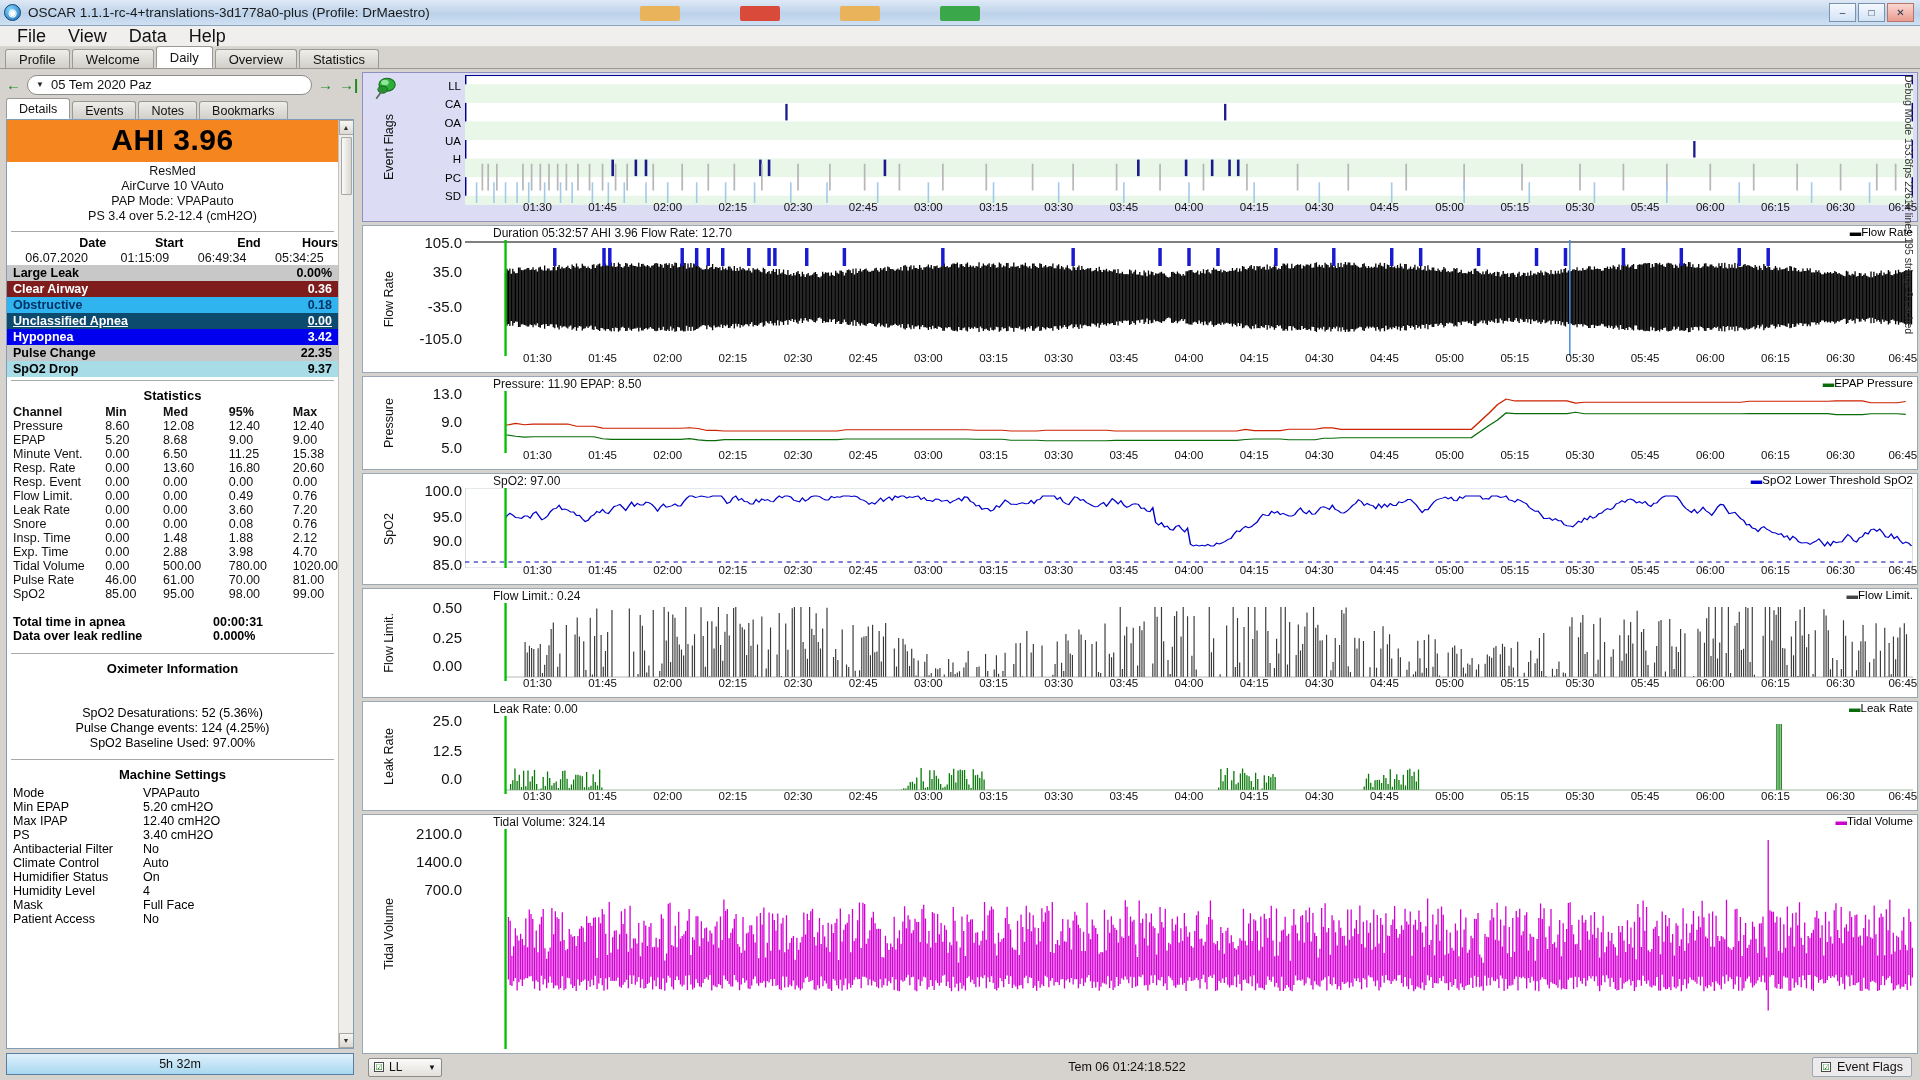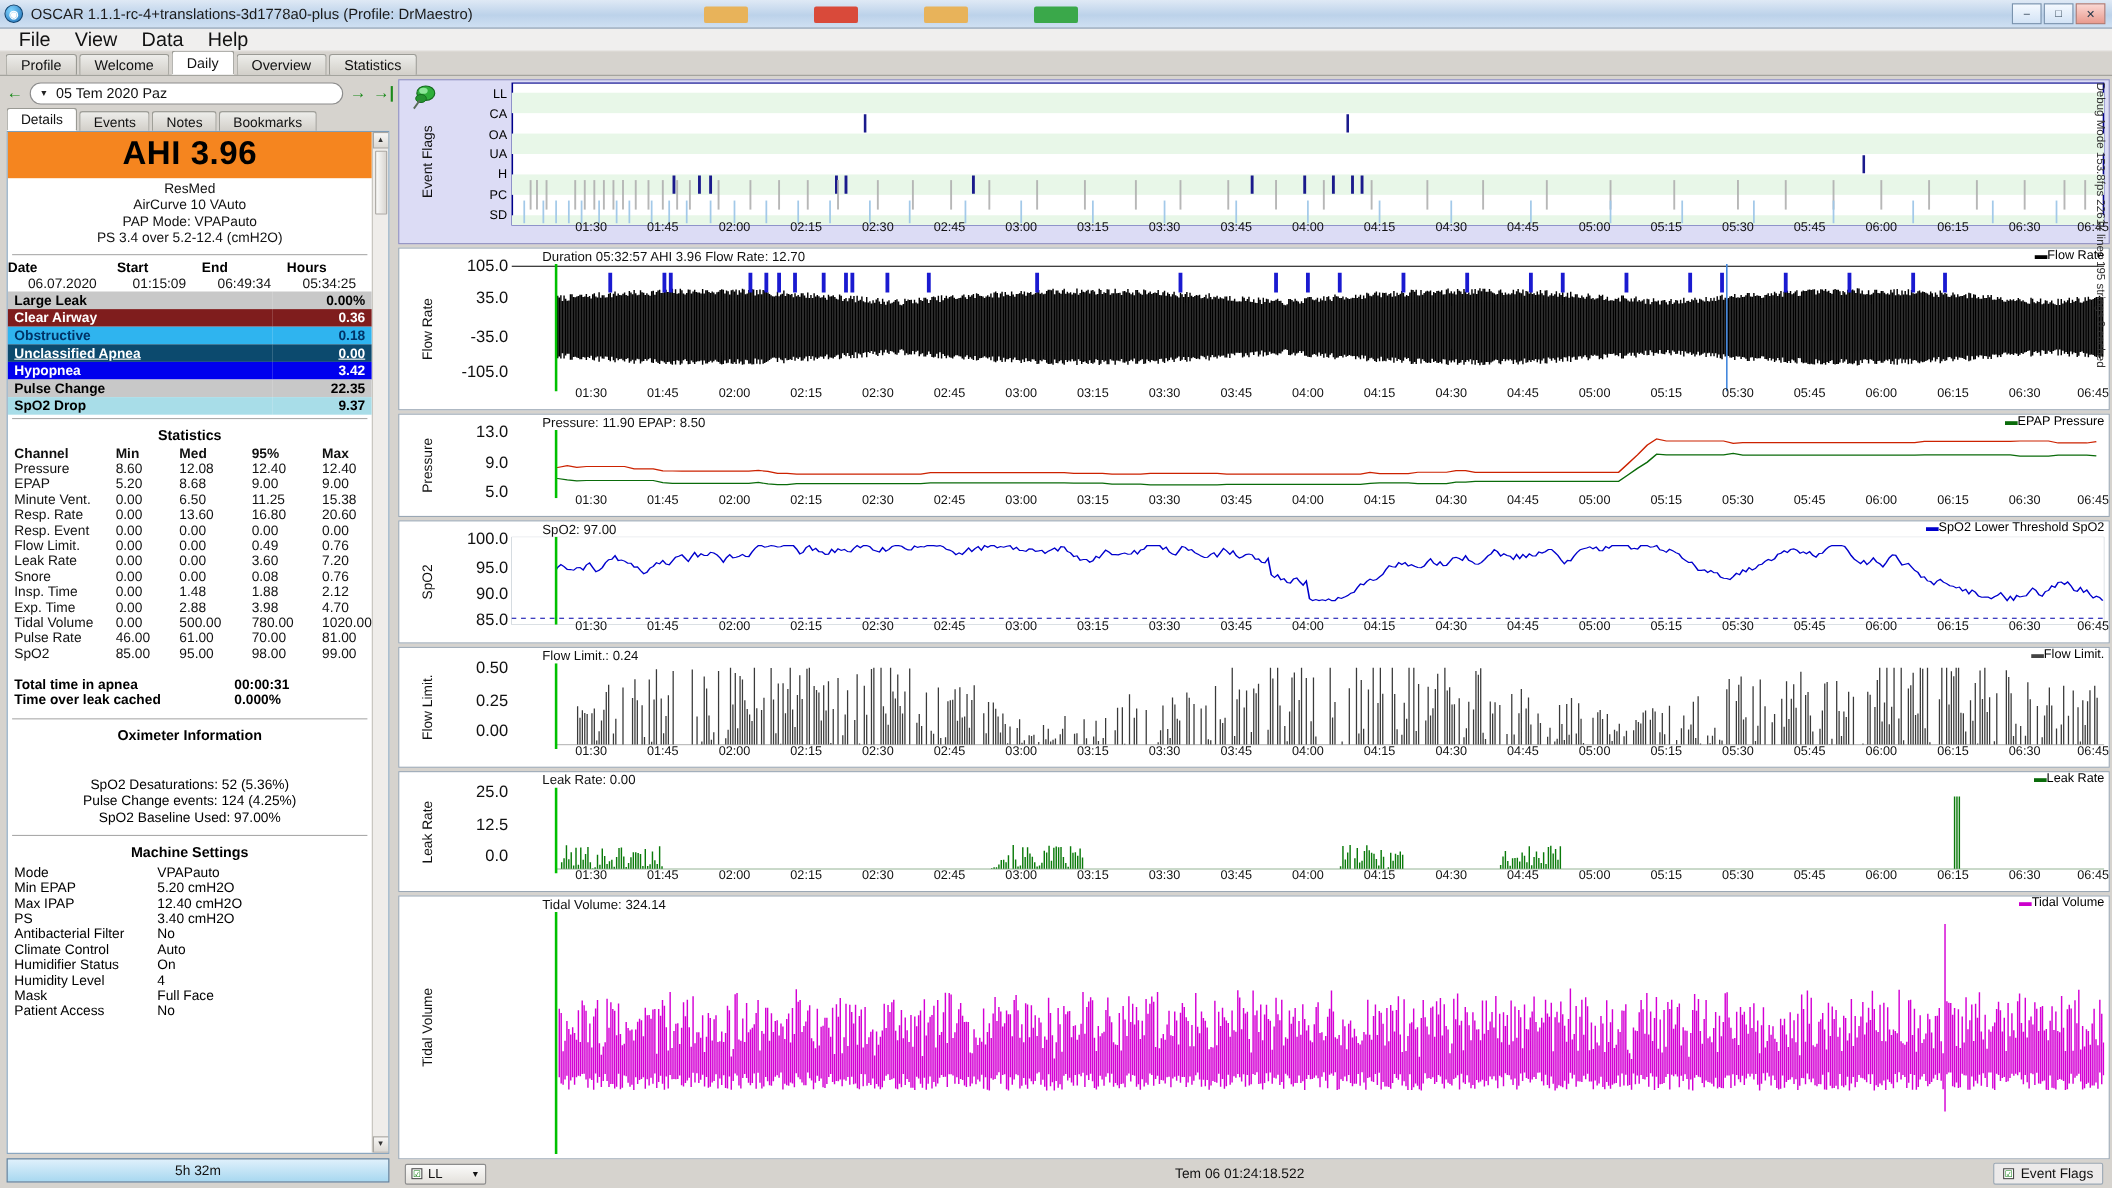--- a/index.html
+++ b/index.html
@@ -117,21 +117,21 @@
   .sb-thumb { width:11px;height:58px;background:linear-gradient(to right,#fbfbfa,#d9d6d1);
     border:1px solid #a9a6a1;margin-top:2px;border-radius:1px;}
   .ahi-banner {
     background:#f5851f; color:#000;
     font-size:30px; font-weight:bold; text-align:center;
     padding:3px 0 5px 0; letter-spacing:0.5px;
   }
   .mach-lines { text-align:center; font-size:12.5px; color:#111; line-height:15px; padding:2px 0 4px 0;}
   .rule { border-top:1px solid #aaa; margin:3px 4px; }
   table.sess { width:100%; border-collapse:collapse; font-size:12.5px; }
-  table.sess th { font-weight:bold; text-align:left; padding:1px 0; color:#000;}
+  table.sess th { font-weight:bold; text-align:right; padding:1px 0; color:#000;}
   table.sess td { text-align:center; padding:0; color:#111;}
   table.evt { width:100%; border-collapse:collapse; font-size:12.5px; }
   table.evt td { padding:1px 6px; }
   table.evt td.lbl { font-weight:bold; text-align:left; }
   table.evt td.val { font-weight:bold; text-align:right; }
   table.stats { width:100%; border-collapse:collapse; font-size:12.5px; color:#111;}
   table.stats th { font-weight:bold; text-align:left; padding:0 0 0 6px; }
   table.stats td { padding:0 0 0 6px; white-space:nowrap;}
   .stitle { text-align:center; font-weight:bold; font-size:13px; padding:4px 0 2px 0;}
   .kv { display:flex; font-size:12.5px; padding:0 6px; }
@@ -434,21 +434,21 @@
               </tr>
         </tbody>
           </table>
 
         <div style="height:14px"></div>
         <div class="kv" style="font-weight:bold;">
           <div class="k" style="flex:0 0 200px;">Total time in apnea</div>
           <div class="v">00:00:31</div>
         </div>
         <div class="kv" style="font-weight:bold;">
-          <div class="k" style="flex:0 0 200px;">Time over leak cached</div>
+          <div class="k" style="flex:0 0 200px;">Data over leak redline</div>
           <div class="v">0.000%</div>
         </div>
 
         <div class="rule" style="margin-top:10px"></div>
         <div class="stitle">Oximeter Information</div>
         <div style="height:28px"></div>
         <div class="center-lines">
           <div>SpO2 Desaturations: 52 (5.36%)</div>
           <div>Pulse Change events: 124 (4.25%)</div>
           <div>SpO2 Baseline Used: 97.00%</div>
@@ -956,20 +956,25 @@
 
       <div class="gpanel" style="flex:1; min-height:92px">
         <div class="gside">
           <span>Tidal Volume</span>
         </div>
         <div class="gmain">
           <div class="gtitle" style="left:78px">Tidal Volume: 324.14</div>
           <div class="glegend">
             <span style="color:#cc00cc">▬</span><span>Tidal Volume</span>
           </div>
+          <div class="ylabels">
+            <div style="top:18px">2100.0</div>
+            <div style="top:46px">1400.0</div>
+            <div style="top:74px">700.0</div>
+          </div>
           <div class="plot" style="bottom:4px">
             <svg viewBox="0 0 1000 80" preserveAspectRatio="none">
               <g id="tv">
                   <path d="M30 54.7L30 32.0M31.2 56.7L31.2 33.4M32.4 57.1L32.4 46.1M33.6 55.4L33.6 42.6M34.800000000000004 54.2L34.800000000000004 36.1M36.00000000000001 58.7L36.00000000000001 38.7M37.20000000000001 55.7L37.20000000000001 40.5M38.40000000000001 54.7L38.40000000000001 38.1M39.600000000000016 57.1L39.600000000000016 40.0M40.80000000000002 54.7L40.80000000000002 42.3M42.00000000000002 54.2L42.00000000000002 32.5M43.200000000000024 54.3L43.200000000000024 43.0M44.40000000000003 53.6L44.40000000000003 29.3M45.60000000000003 53.5L45.60000000000003 30.9M46.80000000000003 55.4L46.80000000000003 32.7M48.000000000000036 58.1L48.000000000000036 43.1M49.20000000000004 55.1L49.20000000000004 36.9M50.40000000000004 55.6L50.40000000000004 44.8M51.600000000000044 58.8L51.600000000000044 34.6M52.80000000000005 53.4L52.80000000000005 31.9M54.00000000000005 56.5L54.00000000000005 29.1M55.20000000000005 54.6L55.20000000000005 43.4M56.400000000000055 57.9L56.400000000000055 47.2M57.60000000000006 55.9L57.60000000000006 44.5M58.80000000000006 53.6L58.80000000000006 43.1M60.000000000000064 55.9L60.000000000000064 28.7M61.20000000000007 57.9L61.20000000000007 38.3M62.40000000000007 56.9L62.40000000000007 29.9M63.60000000000007 56.9L63.60000000000007 32.1M64.80000000000007 58.4L64.80000000000007 32.7M66.00000000000007 57.8L66.00000000000007 40.8M67.20000000000007 53.5L67.20000000000007 30.3M68.40000000000008 58.6L68.40000000000008 40.4M69.60000000000008 58.1L69.60000000000008 44.1M70.80000000000008 54.1L70.80000000000008 43.6M72.00000000000009 54.3L72.00000000000009 36.4M73.20000000000009 56.5L73.20000000000009 38.4M74.40000000000009 57.8L74.40000000000009 39.2M75.6000000000001 57.1L75.6000000000001 38.9M76.8000000000001 58.9L76.8000000000001 42.5M78.0000000000001 54.7L78.0000000000001 38.9M79.2000000000001 56.9L79.2000000000001 36.3M80.4000000000001 55.6L80.4000000000001 35.3M81.60000000000011 55.2L81.60000000000011 35.8M82.80000000000011 54.7L82.80000000000011 41.1M84.00000000000011 58.5L84.00000000000011 31.7M85.20000000000012 55.3L85.20000000000012 34.2M86.40000000000012 57.4L86.40000000000012 34.1M87.60000000000012 54.8L87.60000000000012 35.3M88.80000000000013 56.8L88.80000000000013 32.3M90.00000000000013 53.4L90.00000000000013 32.1M91.20000000000013 58.2L91.20000000000013 46.9M92.40000000000013 56.2L92.40000000000013 32.1M93.60000000000014 54.2L93.60000000000014 34.3M94.80000000000014 56.8L94.80000000000014 29.1M96.00000000000014 58.8L96.00000000000014 31.0M97.20000000000014 54.4L97.20000000000014 38.1M98.40000000000015 58.4L98.40000000000015 45.8M99.60000000000015 53.9L99.60000000000015 26.5M100.80000000000015 55.3L100.80000000000015 45.0M102.00000000000016 55.2L102.00000000000016 39.4M103.20000000000016 55.3L103.20000000000016 37.0M104.40000000000016 55.2L104.40000000000016 36.8M105.60000000000016 54.1L105.60000000000016 43.7M106.80000000000017 57.3L106.80000000000017 38.3M108.00000000000017 57.7L108.00000000000017 29.9M109.20000000000017 56.6L109.20000000000017 34.5M110.40000000000018 55.7L110.40000000000018 29.0M111.60000000000018 54.8L111.60000000000018 38.1M112.80000000000018 57.9L112.80000000000018 44.6M114.00000000000018 53.2L114.00000000000018 27.9M115.20000000000019 56.4L115.20000000000019 43.4M116.40000000000019 53.3L116.40000000000019 39.8M117.6000000000002 56.6L117.6000000000002 39.8M118.8000000000002 55.5L118.8000000000002 41.6M120.0000000000002 53.8L120.0000000000002 34.2M121.2000000000002 57.7L121.2000000000002 46.3M122.4000000000002 54.6L122.4000000000002 41.3M123.60000000000021 58.1L123.60000000000021 33.4M124.80000000000021 57.8L124.80000000000021 35.1M126.00000000000021 56.4L126.00000000000021 42.5M127.20000000000022 55.9L127.20000000000022 35.5M128.4000000000002 53.7L128.4000000000002 34.2M129.6000000000002 58.4L129.6000000000002 43.0M130.80000000000018 55.1L130.80000000000018 42.8M132.00000000000017 57.2L132.00000000000017 39.5M133.20000000000016 54.0L133.20000000000016 43.0M134.40000000000015 58.2L134.40000000000015 40.0M135.60000000000014 58.4L135.60000000000014 31.0M136.80000000000013 54.4L136.80000000000013 32.5M138.0000000000001 58.8L138.0000000000001 47.8M139.2000000000001 55.9L139.2000000000001 45.3M140.4000000000001 53.4L140.4000000000001 27.2M141.60000000000008 54.1L141.60000000000008 26.8M142.80000000000007 57.4L142.80000000000007 42.2M144.00000000000006 58.4L144.00000000000006 42.6M145.20000000000005 54.9L145.20000000000005 35.2M146.40000000000003 53.6L146.40000000000003 43.0M147.60000000000002 54.9L147.60000000000002 30.1M148.8 56.5L148.8 39.8M150 57.3L150 38.9M151.2 56.6L151.2 38.3M152.39999999999998 53.4L152.39999999999998 37.1M153.59999999999997 58.5L153.59999999999997 33.4M154.79999999999995 53.2L154.79999999999995 29.1M155.99999999999994 56.5L155.99999999999994 45.8M157.19999999999993 58.4L157.19999999999993 39.4M158.39999999999992 57.7L158.39999999999992 40.3M159.5999999999999 54.6L159.5999999999999 31.7M160.7999999999999 56.0L160.7999999999999 31.7M161.9999999999999 57.3L161.9999999999999 42.6M163.19999999999987 57.5L163.19999999999987 33.5M164.39999999999986 56.0L164.39999999999986 39.7M165.59999999999985 54.5L165.59999999999985 36.1M166.79999999999984 54.0L166.79999999999984 35.8M167.99999999999983 54.8L167.99999999999983 40.9M169.19999999999982 53.1L169.19999999999982 36.9M170.3999999999998 58.7L170.3999999999998 37.9M171.5999999999998 56.8L171.5999999999998 42.0M172.79999999999978 57.3L172.79999999999978 35.4M173.99999999999977 57.5L173.99999999999977 33.6M175.19999999999976 56.4L175.19999999999976 43.2M176.39999999999975 56.7L176.39999999999975 31.8M177.59999999999974 58.0L177.59999999999974 40.4M178.79999999999973 53.3L178.79999999999973 25.6M179.99999999999972 54.7L179.99999999999972 29.7M181.1999999999997 55.3L181.1999999999997 29.1M182.3999999999997 56.4L182.3999999999997 39.7M183.59999999999968 57.3L183.59999999999968 37.7M184.79999999999967 57.3L184.79999999999967 36.2M185.99999999999966 53.1L185.99999999999966 32.6M187.19999999999965 55.0L187.19999999999965 30.9M188.39999999999964 55.7L188.39999999999964 41.8M189.59999999999962 58.6L189.59999999999962 42.8M190.7999999999996 56.5L190.7999999999996 45.1M191.9999999999996 54.2L191.9999999999996 32.0M193.1999999999996 55.9L193.1999999999996 44.2M194.39999999999958 55.1L194.39999999999958 38.0M195.59999999999957 58.0L195.59999999999957 37.6M196.79999999999956 58.2L196.79999999999956 35.0M197.99999999999955 56.9L197.99999999999955 35.0M199.19999999999953 54.6L199.19999999999953 38.3M200.39999999999952 53.6L200.39999999999952 41.3M201.5999999999995 56.2L201.5999999999995 31.7M202.7999999999995 57.0L202.7999999999995 47.0M203.9999999999995 55.9L203.9999999999995 30.5M205.19999999999948 56.0L205.19999999999948 34.7M206.39999999999947 55.4L206.39999999999947 28.5M207.59999999999945 57.6L207.59999999999945 46.7M208.79999999999944 55.4L208.79999999999944 41.4M209.99999999999943 55.8L209.99999999999943 30.4M211.19999999999942 54.6L211.19999999999942 44.3M212.3999999999994 57.1L212.3999999999994 30.7M213.5999999999994 54.5L213.5999999999994 33.1M214.7999999999994 57.0L214.7999999999994 36.9M215.99999999999937 56.7L215.99999999999937 30.7M217.19999999999936 58.3L217.19999999999936 43.9M218.39999999999935 58.6L218.39999999999935 34.4M219.59999999999934 53.6L219.59999999999934 32.3M220.79999999999933 57.6L220.79999999999933 44.8M221.99999999999932 53.7L221.99999999999932 31.4M223.1999999999993 57.5L223.1999999999993 43.7M224.3999999999993 56.6L224.3999999999993 41.4M225.59999999999928 57.2L225.59999999999928 39.6M226.79999999999927 55.1L226.79999999999927 38.9M227.99999999999926 58.4L227.99999999999926 47.5M229.19999999999925 56.9L229.19999999999925 39.5M230.39999999999924 57.7L230.39999999999924 43.9M231.59999999999923 58.6L231.59999999999923 41.3M232.79999999999922 58.0L232.79999999999922 39.2M233.9999999999992 55.8L233.9999999999992 30.4M235.1999999999992 54.2L235.1999999999992 38.4M236.39999999999918 53.7L236.39999999999918 30.8M237.59999999999917 55.6L237.59999999999917 33.1M238.79999999999916 55.3L238.79999999999916 29.9M239.99999999999915 55.0L239.99999999999915 29.0M241.19999999999914 58.4L241.19999999999914 39.3M242.39999999999912 58.6L242.39999999999912 42.4M243.5999999999991 56.8L243.5999999999991 37.5M244.7999999999991 58.0L244.7999999999991 32.4M245.9999999999991 53.6L245.9999999999991 41.8M247.19999999999908 57.2L247.19999999999908 34.9M248.39999999999907 55.2L248.39999999999907 39.1M249.59999999999906 56.2L249.59999999999906 43.0M250.79999999999905 58.1L250.79999999999905 34.1M251.99999999999903 58.1L251.99999999999903 44.6M253.19999999999902 58.9L253.19999999999902 34.6M254.399999999999 54.5L254.399999999999 37.8M255.599999999999 55.1L255.599999999999 34.2M256.799999999999 56.8L256.799999999999 32.6M257.999999999999 58.1L257.999999999999 47.6M259.19999999999897 54.8L259.19999999999897 28.9M260.39999999999895 58.8L260.39999999999895 40.9M261.59999999999894 56.8L261.59999999999894 36.6M262.79999999999893 54.4L262.79999999999893 34.7M263.9999999999989 58.4L263.9999999999989 34.1M265.1999999999989 56.2L265.1999999999989 31.0M266.3999999999989 57.7L266.3999999999989 44.8M267.5999999999989 56.7L267.5999999999989 29.1M268.7999999999989 54.8L268.7999999999989 40.7M269.99999999999886 53.9L269.99999999999886 39.7M271.19999999999885 54.6L271.19999999999885 33.2M272.39999999999884 54.5L272.39999999999884 26.7M273.59999999999883 57.9L273.59999999999883 43.3M274.7999999999988 53.7L274.7999999999988 26.8M275.9999999999988 53.7L275.9999999999988 27.3M277.1999999999988 54.1L277.1999999999988 41.7M278.3999999999988 56.8L278.3999999999988 39.8M279.5999999999988 54.7L279.5999999999988 36.8M280.79999999999876 56.9L280.79999999999876 32.2M281.99999999999875 55.2L281.99999999999875 30.1M283.19999999999874 55.6L283.19999999999874 34.3M284.3999999999987 57.4L284.3999999999987 36.4M285.5999999999987 57.9L285.5999999999987 36.3M286.7999999999987 54.6L286.7999999999987 36.4M287.9999999999987 57.6L287.9999999999987 46.5M289.1999999999987 56.7L289.1999999999987 46.7M290.39999999999867 54.4L290.39999999999867 38.8M291.59999999999866 57.0L291.59999999999866 41.5M292.79999999999865 55.4L292.79999999999865 44.0M293.99999999999864 56.1L293.99999999999864 41.6M295.1999999999986 53.8L295.1999999999986 42.9M296.3999999999986 58.5L296.3999999999986 31.9M297.5999999999986 54.7L297.5999999999986 43.8M298.7999999999986 58.8L298.7999999999986 39.7M299.9999999999986 59.0L299.9999999999986 36.8M301.19999999999857 55.0L301.19999999999857 41.7M302.39999999999856 55.5L302.39999999999856 33.6M303.59999999999854 55.2L303.59999999999854 28.1M304.79999999999853 54.0L304.79999999999853 36.1M305.9999999999985 53.0L305.9999999999985 31.4M307.1999999999985 56.8L307.1999999999985 32.9M308.3999999999985 53.9L308.3999999999985 37.9M309.5999999999985 53.7L309.5999999999985 36.8M310.7999999999985 58.6L310.7999999999985 32.6M311.99999999999847 59.0L311.99999999999847 33.8M313.19999999999845 54.7L313.19999999999845 33.8M314.39999999999844 57.1L314.39999999999844 41.1M315.59999999999843 55.4L315.59999999999843 29.1M316.7999999999984 53.7L316.7999999999984 27.5M317.9999999999984 54.0L317.9999999999984 32.5M319.1999999999984 58.4L319.1999999999984 41.6M320.3999999999984 57.5L320.3999999999984 37.1M321.5999999999984 54.9L321.5999999999984 43.1M322.79999999999836 57.1L322.79999999999836 30.2M323.99999999999835 58.5L323.99999999999835 30.6M325.19999999999834 55.1L325.19999999999834 41.4M326.39999999999833 56.0L326.39999999999833 30.9M327.5999999999983 57.0L327.5999999999983 38.3M328.7999999999983 55.9L328.7999999999983 34.2M329.9999999999983 53.4L329.9999999999983 41.0M331.1999999999983 53.0L331.1999999999983 35.0M332.3999999999983 57.1L332.3999999999983 36.6M333.59999999999826 55.5L333.59999999999826 45.0M334.79999999999825 57.8L334.79999999999825 41.2M335.99999999999824 59.0L335.99999999999824 42.3M337.1999999999982 53.7L337.1999999999982 28.4M338.3999999999982 57.6L338.3999999999982 33.4M339.5999999999982 56.3L339.5999999999982 40.8M340.7999999999982 59.0L340.7999999999982 48.5M341.9999999999982 55.9L341.9999999999982 43.1M343.19999999999817 58.1L343.19999999999817 31.8M344.39999999999816 57.0L344.39999999999816 37.1M345.59999999999815 58.7L345.59999999999815 46.2M346.79999999999814 54.2L346.79999999999814 31.1M347.9999999999981 53.6L347.9999999999981 33.8M349.1999999999981 55.7L349.1999999999981 32.9M350.3999999999981 54.8L350.3999999999981 32.8M351.5999999999981 56.4L351.5999999999981 41.4M352.7999999999981 57.5L352.7999999999981 37.7M353.99999999999807 53.9L353.99999999999807 37.5M355.19999999999806 57.4L355.19999999999806 42.3M356.39999999999804 53.7L356.39999999999804 40.6M357.59999999999803 54.3L357.59999999999803 37.0M358.799999999998 53.2L358.799999999998 26.5M359.999999999998 57.9L359.999999999998 40.3M361.199999999998 54.0L361.199999999998 31.4M362.399999999998 55.6L362.399999999998 29.6M363.599999999998 53.5L363.599999999998 28.2M364.79999999999797 56.0L364.79999999999797 29.2M365.99999999999795 58.2L365.99999999999795 41.6M367.19999999999794 58.7L367.19999999999794 46.0M368.39999999999793 57.7L368.39999999999793 37.7M369.5999999999979 54.2L369.5999999999979 41.1M370.7999999999979 55.4L370.7999999999979 40.1M371.9999999999979 57.5L371.9999999999979 39.6M373.1999999999979 54.5L373.1999999999979 32.4M374.3999999999979 53.3L374.3999999999979 28.3M375.59999999999786 56.4L375.59999999999786 34.5M376.79999999999785 53.5L376.79999999999785 36.5M377.99999999999784 57.8L377.99999999999784 43.1M379.19999999999783 56.6L379.19999999999783 43.8M380.3999999999978 57.3L380.3999999999978 44.0M381.5999999999978 58.3L381.5999999999978 33.4M382.7999999999978 56.9L382.7999999999978 45.8M383.9999999999978 56.7L383.9999999999978 31.1M385.1999999999978 58.0L385.1999999999978 35.6M386.39999999999776 54.1L386.39999999999776 41.0M387.59999999999775 53.4L387.59999999999775 27.9M388.79999999999774 56.1L388.79999999999774 36.4M389.9999999999977 53.9L389.9999999999977 30.4M391.1999999999977 54.2L391.1999999999977 37.2M392.3999999999977 57.8L392.3999999999977 31.4M393.5999999999977 57.0L393.5999999999977 35.8M394.7999999999977 58.8L394.7999999999977 42.0M395.99999999999767 55.3L395.99999999999767 36.0M397.19999999999766 57.7L397.19999999999766 40.8M398.39999999999765 56.5L398.39999999999765 28.8M399.59999999999764 57.1L399.59999999999764 33.7M400.7999999999976 53.4L400.7999999999976 30.4M401.9999999999976 53.9L401.9999999999976 28.0M403.1999999999976 57.5L403.1999999999976 29.7M404.3999999999976 55.2L404.3999999999976 44.7M405.5999999999976 54.2L405.5999999999976 26.5M406.79999999999757 56.9L406.79999999999757 45.1M407.99999999999756 55.6L407.99999999999756 41.8M409.19999999999754 55.7L409.19999999999754 40.4M410.39999999999753 56.7L410.39999999999753 42.3M411.5999999999975 54.7L411.5999999999975 37.2M412.7999999999975 54.5L412.7999999999975 32.7M413.9999999999975 58.0L413.9999999999975 40.8M415.1999999999975 55.1L415.1999999999975 41.0M416.3999999999975 54.5L416.3999999999975 32.9M417.59999999999746 55.8L417.59999999999746 35.9M418.79999999999745 54.2L418.79999999999745 43.8M419.99999999999744 56.5L419.99999999999744 33.3M421.19999999999743 54.6L421.19999999999743 30.1M422.3999999999974 54.6L422.3999999999974 31.4M423.5999999999974 57.9L423.5999999999974 34.8M424.7999999999974 56.4L424.7999999999974 36.1M425.9999999999974 54.4L425.9999999999974 44.4M427.1999999999974 57.1L427.1999999999974 37.4M428.39999999999736 55.8L428.39999999999736 44.4M429.59999999999735 54.0L429.59999999999735 26.8M430.79999999999734 53.1L430.79999999999734 38.0M431.9999999999973 55.4L431.9999999999973 40.1M433.1999999999973 57.8L433.1999999999973 32.9M434.3999999999973 55.5L434.3999999999973 35.1M435.5999999999973 57.6L435.5999999999973 36.0M436.7999999999973 55.6L436.7999999999973 38.2M437.99999999999727 58.8L437.99999999999727 45.4M439.19999999999726 57.4L439.19999999999726 44.7M440.39999999999725 55.9L440.39999999999725 44.8M441.59999999999724 56.2L441.59999999999724 29.4M442.7999999999972 56.5L442.7999999999972 44.1M443.9999999999972 53.5L443.9999999999972 33.0M445.1999999999972 57.8L445.1999999999972 37.7M446.3999999999972 55.2L446.3999999999972 31.7M447.5999999999972 58.5L447.5999999999972 34.8M448.79999999999717 57.6L448.79999999999717 35.9M449.99999999999716 53.8L449.99999999999716 36.7M451.19999999999715 57.1L451.19999999999715 41.3M452.39999999999714 56.4L452.39999999999714 32.6M453.5999999999971 54.3L453.5999999999971 39.1M454.7999999999971 54.8L454.7999999999971 39.6M455.9999999999971 53.6L455.9999999999971 25.9M457.1999999999971 54.7L457.1999999999971 28.3M458.3999999999971 56.1L458.3999999999971 38.8M459.59999999999707 53.7L459.59999999999707 31.8M460.79999999999706 57.8L460.79999999999706 33.6M461.99999999999704 53.9L461.99999999999704 33.0M463.19999999999703 57.4L463.19999999999703 42.0M464.399999999997 57.0L464.399999999997 46.5M465.599999999997 53.6L465.599999999997 26.0M466.799999999997 53.9L466.799999999997 34.2M467.999999999997 53.0L467.999999999997 32.6M469.199999999997 56.9L469.199999999997 39.7M470.39999999999696 56.7L470.39999999999696 30.6M471.59999999999695 58.7L471.59999999999695 42.4M472.79999999999694 56.6L472.79999999999694 33.9M473.99999999999693 53.3L473.99999999999693 30.7M475.1999999999969 56.0L475.1999999999969 35.4M476.3999999999969 53.1L476.3999999999969 36.0M477.5999999999969 56.8L477.5999999999969 45.6M478.7999999999969 54.8L478.7999999999969 37.9M479.9999999999969 55.1L479.9999999999969 28.4M481.19999999999686 53.8L481.19999999999686 33.8M482.39999999999685 57.2L482.39999999999685 35.8M483.59999999999684 56.2L483.59999999999684 29.0M484.7999999999968 58.5L484.7999999999968 44.2M485.9999999999968 53.5L485.9999999999968 41.4M487.1999999999968 54.1L487.1999999999968 41.9M488.3999999999968 55.0L488.3999999999968 32.6M489.5999999999968 57.0L489.5999999999968 37.0M490.79999999999677 57.7L490.79999999999677 34.7M491.99999999999676 56.6L491.99999999999676 31.8M493.19999999999675 56.6L493.19999999999675 41.3M494.39999999999674 54.1L494.39999999999674 36.1M495.5999999999967 56.6L495.5999999999967 40.6M496.7999999999967 56.0L496.7999999999967 30.5M497.9999999999967 58.9L497.9999999999967 35.4M499.1999999999967 55.2L499.1999999999967 39.2M500.3999999999967 53.9L500.3999999999967 37.5M501.59999999999667 55.3L501.59999999999667 42.5M502.79999999999666 55.2L502.79999999999666 43.1M503.99999999999665 54.8L503.99999999999665 37.1M505.19999999999663 54.1L505.19999999999663 31.4M506.3999999999966 55.0L506.3999999999966 29.9M507.5999999999966 58.0L507.5999999999966 40.0M508.7999999999966 54.5L508.7999999999966 39.8M509.9999999999966 53.0L509.9999999999966 42.4M511.1999999999966 55.8L511.1999999999966 41.0M512.3999999999966 58.3L512.3999999999966 34.7M513.5999999999966 53.8L513.5999999999966 32.0M514.7999999999967 53.4L514.7999999999967 26.0M515.9999999999967 54.2L515.9999999999967 32.9M517.1999999999967 53.0L517.1999999999967 41.4M518.3999999999968 58.9L518.3999999999968 41.9M519.5999999999968 58.6L519.5999999999968 40.7M520.7999999999969 55.3L520.7999999999969 44.1M521.9999999999969 55.9L521.9999999999969 35.6M523.199999999997 54.4L523.199999999997 37.8M524.399999999997 56.0L524.399999999997 45.4M525.5999999999971 53.9L525.5999999999971 37.0M526.7999999999971 56.6L526.7999999999971 35.9M527.9999999999972 57.6L527.9999999999972 41.5M529.1999999999972 56.8L529.1999999999972 38.6M530.3999999999972 56.8L530.3999999999972 41.1M531.5999999999973 53.6L531.5999999999973 43.3M532.7999999999973 57.5L532.7999999999973 43.8M533.9999999999974 53.0L533.9999999999974 42.5M535.1999999999974 56.4L535.1999999999974 39.7M536.3999999999975 58.8L536.3999999999975 40.5M537.5999999999975 54.9L537.5999999999975 29.0M538.7999999999976 54.7L538.7999999999976 40.6M539.9999999999976 56.0L539.9999999999976 42.3M541.1999999999977 56.2L541.1999999999977 34.4M542.3999999999977 53.6L542.3999999999977 30.6M543.5999999999977 57.2L543.5999999999977 40.7M544.7999999999978 53.2L544.7999999999978 32.8M545.9999999999978 58.7L545.9999999999978 33.3M547.1999999999979 56.2L547.1999999999979 37.0M548.3999999999979 57.7L548.3999999999979 44.2M549.599999999998 57.7L549.599999999998 31.8M550.799999999998 57.9L550.799999999998 42.8M551.9999999999981 58.5L551.9999999999981 30.8M553.1999999999981 56.6L553.1999999999981 32.7M554.3999999999982 53.6L554.3999999999982 39.5M555.5999999999982 54.9L555.5999999999982 32.4M556.7999999999982 55.5L556.7999999999982 27.9M557.9999999999983 53.7L557.9999999999983 40.5M559.1999999999983 57.4L559.1999999999983 46.3M560.3999999999984 56.0L560.3999999999984 28.9M561.5999999999984 57.6L561.5999999999984 46.0M562.7999999999985 58.9L562.7999999999985 41.0M563.9999999999985 53.7L563.9999999999985 36.9M565.1999999999986 58.9L565.1999999999986 36.5M566.3999999999986 58.0L566.3999999999986 31.9M567.5999999999987 56.7L567.5999999999987 38.8M568.7999999999987 57.5L568.7999999999987 38.1M569.9999999999987 58.6L569.9999999999987 47.9M571.1999999999988 59.0L571.1999999999988 35.1M572.3999999999988 56.7L572.3999999999988 29.1M573.5999999999989 53.3L573.5999999999989 34.8M574.7999999999989 55.1L574.7999999999989 37.9M575.999999999999 54.9L575.999999999999 40.5M577.199999999999 55.2L577.199999999999 31.7M578.3999999999991 54.7L578.3999999999991 31.3M579.5999999999991 56.9L579.5999999999991 41.3M580.7999999999992 56.2L580.7999999999992 29.5M581.9999999999992 53.9L581.9999999999992 33.9M583.1999999999992 54.4L583.1999999999992 28.5M584.3999999999993 56.8L584.3999999999993 40.9M585.5999999999993 58.4L585.5999999999993 30.5M586.7999999999994 55.4L586.7999999999994 37.7M587.9999999999994 56.5L587.9999999999994 38.9M589.1999999999995 56.9L589.1999999999995 46.7M590.3999999999995 57.4L590.3999999999995 43.5M591.5999999999996 55.2L591.5999999999996 28.7M592.7999999999996 54.8L592.7999999999996 35.5M593.9999999999997 54.0L593.9999999999997 27.0M595.1999999999997 58.7L595.1999999999997 37.5M596.3999999999997 53.5L596.3999999999997 36.0M597.5999999999998 56.4L597.5999999999998 45.7M598.7999999999998 56.9L598.7999999999998 31.4M599.9999999999999 54.0L599.9999999999999 33.2M601.1999999999999 56.4L601.1999999999999 37.5M602.4 58.3L602.4 42.4M603.6 57.2L603.6 33.2M604.8000000000001 58.5L604.8000000000001 35.9M606.0000000000001 55.6L606.0000000000001 38.9M607.2000000000002 56.4L607.2000000000002 38.8M608.4000000000002 56.1L608.4000000000002 42.4M609.6000000000003 55.5L609.6000000000003 29.3M610.8000000000003 57.7L610.8000000000003 40.3M612.0000000000003 55.9L612.0000000000003 29.3M613.2000000000004 57.3L613.2000000000004 39.0M614.4000000000004 54.4L614.4000000000004 36.2M615.6000000000005 55.3L615.6000000000005 33.1M616.8000000000005 54.3L616.8000000000005 38.2M618.0000000000006 55.7L618.0000000000006 27.8M619.2000000000006 58.3L619.2000000000006 41.8M620.4000000000007 54.2L620.4000000000007 33.7M621.6000000000007 54.7L621.6000000000007 43.1M622.8000000000008 57.6L622.8000000000008 33.2M624.0000000000008 53.3L624.0000000000008 37.7M625.2000000000008 53.9L625.2000000000008 34.1M626.4000000000009 54.0L626.4000000000009 43.9M627.6000000000009 55.4L627.6000000000009 29.3M628.800000000001 57.2L628.800000000001 42.8M630.000000000001 55.1L630.000000000001 31.3M631.2000000000011 58.7L631.2000000000011 41.6M632.4000000000011 57.5L632.4000000000011 32.4M633.6000000000012 53.4L633.6000000000012 34.8M634.8000000000012 55.9L634.8000000000012 45.1M636.0000000000013 53.1L636.0000000000013 30.6M637.2000000000013 54.9L637.2000000000013 38.7M638.4000000000013 55.2L638.4000000000013 38.9M639.6000000000014 56.4L639.6000000000014 34.9M640.8000000000014 55.4L640.8000000000014 32.9M642.0000000000015 54.6L642.0000000000015 28.0M643.2000000000015 55.2L643.2000000000015 36.4M644.4000000000016 53.2L644.4000000000016 39.5M645.6000000000016 53.1L645.6000000000016 38.2M646.8000000000017 56.0L646.8000000000017 35.0M648.0000000000017 57.4L648.0000000000017 36.6M649.2000000000018 53.8L649.2000000000018 29.0M650.4000000000018 57.2L650.4000000000018 33.6M651.6000000000018 58.3L651.6000000000018 34.7M652.8000000000019 54.4L652.8000000000019 30.0M654.0000000000019 56.8L654.0000000000019 46.1M655.200000000002 59.0L655.200000000002 34.8M656.400000000002 58.3L656.400000000002 33.0M657.6000000000021 57.3L657.6000000000021 36.6M658.8000000000021 57.6L658.8000000000021 29.6M660.0000000000022 58.0L660.0000000000022 33.8M661.2000000000022 55.8L661.2000000000022 37.6M662.4000000000023 58.6L662.4000000000023 42.9M663.6000000000023 56.8L663.6000000000023 35.4M664.8000000000023 53.2L664.8000000000023 25.3M666.0000000000024 55.1L666.0000000000024 42.2M667.2000000000024 53.8L667.2000000000024 40.4M668.4000000000025 57.8L668.4000000000025 31.1M669.6000000000025 56.0L669.6000000000025 45.9M670.8000000000026 56.1L670.8000000000026 34.7M672.0000000000026 56.2L672.0000000000026 29.0M673.2000000000027 54.2L673.2000000000027 40.6M674.4000000000027 55.3L674.4000000000027 28.2M675.6000000000028 53.5L675.6000000000028 31.2M676.8000000000028 56.1L676.8000000000028 45.7M678.0000000000028 56.1L678.0000000000028 36.6M679.2000000000029 58.6L679.2000000000029 45.3M680.4000000000029 55.7L680.4000000000029 37.6M681.600000000003 57.4L681.600000000003 43.2M682.800000000003 56.7L682.800000000003 44.2M684.0000000000031 54.5L684.0000000000031 34.4M685.2000000000031 57.9L685.2000000000031 36.9M686.4000000000032 58.6L686.4000000000032 46.3M687.6000000000032 56.2L687.6000000000032 29.2M688.8000000000033 57.5L688.8000000000033 43.0M690.0000000000033 58.5L690.0000000000033 36.5M691.2000000000033 57.1L691.2000000000033 32.2M692.4000000000034 56.7L692.4000000000034 45.0M693.6000000000034 56.6L693.6000000000034 43.9M694.8000000000035 54.1L694.8000000000035 38.8M696.0000000000035 57.8L696.0000000000035 39.7M697.2000000000036 53.4L697.2000000000036 32.6M698.4000000000036 57.4L698.4000000000036 32.7M699.6000000000037 53.8L699.6000000000037 30.5M700.8000000000037 57.5L700.8000000000037 45.6M702.0000000000038 57.2L702.0000000000038 46.7M703.2000000000038 58.8L703.2000000000038 48.6M704.4000000000038 53.4L704.4000000000038 38.2M705.6000000000039 57.0L705.6000000000039 39.2M706.8000000000039 54.1L706.8000000000039 39.4M708.000000000004 56.8L708.000000000004 33.2M709.200000000004 53.9L709.200000000004 29.1M710.4000000000041 55.2L710.4000000000041 32.2M711.6000000000041 55.4L711.6000000000041 40.3M712.8000000000042 54.6L712.8000000000042 26.8M714.0000000000042 57.8L714.0000000000042 40.5M715.2000000000043 53.3L715.2000000000043 32.9M716.4000000000043 54.4L716.4000000000043 42.7M717.6000000000043 58.9L717.6000000000043 35.1M718.8000000000044 54.5L718.8000000000044 28.1M720.0000000000044 58.2L720.0000000000044 45.2M721.2000000000045 57.0L721.2000000000045 35.6M722.4000000000045 56.9L722.4000000000045 46.5M723.6000000000046 56.6L723.6000000000046 32.4M724.8000000000046 54.6L724.8000000000046 44.6M726.0000000000047 53.6L726.0000000000047 29.8M727.2000000000047 58.7L727.2000000000047 32.1M728.4000000000048 53.8L728.4000000000048 29.0M729.6000000000048 54.3L729.6000000000048 38.6M730.8000000000048 53.7L730.8000000000048 37.2M732.0000000000049 54.4L732.0000000000049 31.4M733.2000000000049 58.0L733.2000000000049 30.3M734.400000000005 54.2L734.400000000005 44.2M735.600000000005 55.9L735.600000000005 38.1M736.8000000000051 53.7L736.8000000000051 39.2M738.0000000000051 55.2L738.0000000000051 39.3M739.2000000000052 58.7L739.2000000000052 47.9M740.4000000000052 55.4L740.4000000000052 40.0M741.6000000000053 59.0L741.6000000000053 32.4M742.8000000000053 54.8L742.8000000000053 27.1M744.0000000000053 53.9L744.0000000000053 32.7M745.2000000000054 54.5L745.2000000000054 28.8M746.4000000000054 54.7L746.4000000000054 39.4M747.6000000000055 56.6L747.6000000000055 43.6M748.8000000000055 58.0L748.8000000000055 35.4M750.0000000000056 55.7L750.0000000000056 29.1M751.2000000000056 56.2L751.2000000000056 41.8M752.4000000000057 56.4L752.4000000000057 41.2M753.6000000000057 56.8L753.6000000000057 43.1M754.8000000000058 57.7L754.8000000000058 38.4M756.0000000000058 54.8L756.0000000000058 33.1M757.2000000000058 58.4L757.2000000000058 46.3M758.4000000000059 57.9L758.4000000000059 34.3M759.6000000000059 58.2L759.6000000000059 41.1M760.800000000006 58.3L760.800000000006 36.4M762.000000000006 54.8L762.000000000006 26.9M763.2000000000061 54.1L763.2000000000061 26.6M764.4000000000061 54.1L764.4000000000061 34.9M765.6000000000062 58.2L765.6000000000062 38.3M766.8000000000062 53.7L766.8000000000062 41.9M768.0000000000063 57.5L768.0000000000063 41.7M769.2000000000063 53.9L769.2000000000063 33.0M770.4000000000063 55.3L770.4000000000063 44.0M771.6000000000064 56.3L771.6000000000064 31.4M772.8000000000064 54.2L772.8000000000064 34.0M774.0000000000065 57.2L774.0000000000065 33.0M775.2000000000065 55.1L775.2000000000065 37.2M776.4000000000066 53.5L776.4000000000066 40.3M777.6000000000066 54.4L777.6000000000066 31.4M778.8000000000067 53.5L778.8000000000067 38.4M780.0000000000067 55.4L780.0000000000067 30.2M781.2000000000068 53.6L781.2000000000068 39.6M782.4000000000068 57.1L782.4000000000068 35.9M783.6000000000068 59.0L783.6000000000068 46.7M784.8000000000069 56.8L784.8000000000069 37.5M786.0000000000069 53.3L786.0000000000069 31.5M787.200000000007 55.7L787.200000000007 44.8M788.400000000007 53.2L788.400000000007 42.7M789.6000000000071 54.4L789.6000000000071 37.4M790.8000000000071 57.4L790.8000000000071 40.6M792.0000000000072 54.1L792.0000000000072 37.8M793.2000000000072 55.6L793.2000000000072 41.9M794.4000000000073 58.2L794.4000000000073 43.0M795.6000000000073 58.7L795.6000000000073 46.0M796.8000000000073 58.5L796.8000000000073 35.3M798.0000000000074 54.1L798.0000000000074 37.5M799.2000000000074 58.1L799.2000000000074 35.3M800.4000000000075 56.2L800.4000000000075 40.5M801.6000000000075 55.6L801.6000000000075 44.7M802.8000000000076 55.4L802.8000000000076 33.2M804.0000000000076 54.7L804.0000000000076 41.8M805.2000000000077 56.9L805.2000000000077 35.8M806.4000000000077 55.3L806.4000000000077 43.1M807.6000000000078 58.9L807.6000000000078 33.7M808.8000000000078 57.5L808.8000000000078 47.4M810.0000000000078 54.9L810.0000000000078 27.3M811.2000000000079 55.0L811.2000000000079 32.1M812.4000000000079 57.0L812.4000000000079 42.9M813.600000000008 53.4L813.600000000008 26.0M814.800000000008 55.3L814.800000000008 37.0M816.0000000000081 56.3L816.0000000000081 28.4M817.2000000000081 55.1L817.2000000000081 44.1M818.4000000000082 57.3L818.4000000000082 44.6M819.6000000000082 57.6L819.6000000000082 43.6M820.8000000000083 56.9L820.8000000000083 36.3M822.0000000000083 57.0L822.0000000000083 35.5M823.2000000000083 53.8L823.2000000000083 33.4M824.4000000000084 58.7L824.4000000000084 38.9M825.6000000000084 58.8L825.6000000000084 45.5M826.8000000000085 53.0L826.8000000000085 30.0M828.0000000000085 57.5L828.0000000000085 41.0M829.2000000000086 58.3L829.2000000000086 31.3M830.4000000000086 58.2L830.4000000000086 35.4M831.6000000000087 57.5L831.6000000000087 32.4M832.8000000000087 58.6L832.8000000000087 41.3M834.0000000000088 53.6L834.0000000000088 38.2M835.2000000000088 57.5L835.2000000000088 46.0M836.4000000000088 58.0L836.4000000000088 34.3M837.6000000000089 57.3L837.6000000000089 35.1M838.8000000000089 54.5L838.8000000000089 42.5M840.000000000009 59.0L840.000000000009 40.1M841.200000000009 56.7L841.200000000009 28.8M842.4000000000091 54.6L842.4000000000091 44.3M843.6000000000091 58.0L843.6000000000091 34.4M844.8000000000092 56.2L844.8000000000092 41.5M846.0000000000092 53.9L846.0000000000092 37.7M847.2000000000093 54.8L847.2000000000093 34.6M848.4000000000093 55.0L848.4000000000093 29.8M849.6000000000093 55.5L849.6000000000093 40.5M850.8000000000094 56.3L850.8000000000094 36.6M852.0000000000094 53.7L852.0000000000094 31.7M853.2000000000095 56.9L853.2000000000095 35.7M854.4000000000095 53.7L854.4000000000095 26.1M855.6000000000096 59.0L855.6000000000096 32.1M856.8000000000096 57.3L856.8000000000096 39.1M858.0000000000097 57.9L858.0000000000097 39.7M859.2000000000097 56.7L859.2000000000097 30.7M860.4000000000098 57.3L860.4000000000098 42.7M861.6000000000098 55.7L861.6000000000098 30.0M862.8000000000098 58.9L862.8000000000098 42.8M864.0000000000099 55.4L864.0000000000099 31.5M865.2000000000099 56.2L865.2000000000099 38.9M866.40000000001 56.8L866.40000000001 40.7M867.60000000001 58.3L867.60000000001 38.9M868.8000000000101 53.6L868.8000000000101 39.4M870.0000000000101 56.3L870.0000000000101 40.1M871.2000000000102 53.0L871.2000000000102 25.7M872.4000000000102 55.4L872.4000000000102 42.8M873.6000000000103 53.9L873.6000000000103 43.4M874.8000000000103 54.6L874.8000000000103 43.9M876.0000000000103 58.2L876.0000000000103 42.9M877.2000000000104 56.5L877.2000000000104 29.2M878.4000000000104 53.6L878.4000000000104 29.0M879.6000000000105 58.8L879.6000000000105 40.7M880.8000000000105 53.9L880.8000000000105 32.0M882.0000000000106 58.8L882.0000000000106 46.2M883.2000000000106 57.9L883.2000000000106 38.5M884.4000000000107 55.4L884.4000000000107 34.2M885.6000000000107 54.4L885.6000000000107 43.3M886.8000000000108 53.6L886.8000000000108 42.1M888.0000000000108 55.9L888.0000000000108 40.2M889.2000000000108 57.6L889.2000000000108 33.7M890.4000000000109 56.9L890.4000000000109 35.5M891.6000000000109 56.2L891.6000000000109 39.9M892.800000000011 55.1L892.800000000011 45.1M894.000000000011 53.8L894.000000000011 34.4M895.2000000000111 55.6L895.2000000000111 34.3M896.4000000000111 53.3L896.4000000000111 31.8M897.6000000000112 55.8L897.6000000000112 42.8M898.8000000000112 58.6L898.8000000000112 46.7M900.0000000000113 56.1L900.0000000000113 45.2M901.2000000000113 53.7L901.2000000000113 29.5M902.4000000000113 53.1L902.4000000000113 30.0M903.6000000000114 53.1L903.6000000000114 30.1M904.8000000000114 57.6L904.8000000000114 34.0M906.0000000000115 58.0L906.0000000000115 31.8M907.2000000000115 56.4L907.2000000000115 44.3M908.4000000000116 58.2L908.4000000000116 32.2M909.6000000000116 58.0L909.6000000000116 45.0M910.8000000000117 53.5L910.8000000000117 34.6M912.0000000000117 54.0L912.0000000000117 43.2M913.2000000000118 54.1L913.2000000000118 28.2M914.4000000000118 58.8L914.4000000000118 38.8M915.6000000000118 58.8L915.6000000000118 35.8M916.8000000000119 54.4L916.8000000000119 30.6M918.0000000000119 57.7L918.0000000000119 42.7M919.200000000012 55.8L919.200000000012 30.4M920.400000000012 56.7L920.400000000012 35.0M921.6000000000121 53.8L921.6000000000121 26.6M922.8000000000121 57.5L922.8000000000121 39.5M924.0000000000122 53.3L924.0000000000122 42.2M925.2000000000122 54.9L925.2000000000122 34.0M926.4000000000123 57.9L926.4000000000123 45.2M927.6000000000123 53.1L927.6000000000123 38.9M928.8000000000123 53.1L928.8000000000123 39.6M930.0000000000124 58.4L930.0000000000124 37.8M931.2000000000124 58.9L931.2000000000124 36.6M932.4000000000125 53.5L932.4000000000125 32.1M933.6000000000125 53.9L933.6000000000125 29.7M934.8000000000126 55.9L934.8000000000126 32.5M936.0000000000126 54.9L936.0000000000126 39.5M937.2000000000127 54.6L937.2000000000127 35.0M938.4000000000127 56.2L938.4000000000127 46.0M939.6000000000128 56.0L939.6000000000128 30.1M940.8000000000128 54.9L940.8000000000128 41.1M942.0000000000128 53.5L942.0000000000128 33.5M943.2000000000129 54.2L943.2000000000129 39.1M944.4000000000129 53.5L944.4000000000129 41.6M945.600000000013 54.0L945.600000000013 29.5M946.800000000013 53.0L946.800000000013 27.0M948.0000000000131 55.4L948.0000000000131 36.7M949.2000000000131 57.0L949.2000000000131 39.6M950.4000000000132 53.9L950.4000000000132 28.4M951.6000000000132 56.3L951.6000000000132 41.5M952.8000000000133 58.4L952.8000000000133 35.8M954.0000000000133 53.3L954.0000000000133 34.6M955.2000000000133 53.7L955.2000000000133 37.2M956.4000000000134 57.2L956.4000000000134 29.9M957.6000000000134 53.2L957.6000000000134 32.0M958.8000000000135 56.7L958.8000000000135 39.4M960.0000000000135 56.8L960.0000000000135 31.4M961.2000000000136 56.0L961.2000000000136 31.1M962.4000000000136 55.7L962.4000000000136 39.2M963.6000000000137 58.8L963.6000000000137 38.7M964.8000000000137 58.9L964.8000000000137 42.4M966.0000000000138 54.1L966.0000000000138 36.0M967.2000000000138 58.1L967.2000000000138 31.2M968.4000000000138 58.3L968.4000000000138 39.0M969.6000000000139 58.7L969.6000000000139 32.9M970.8000000000139 55.6L970.8000000000139 39.4M972.000000000014 55.2L972.000000000014 39.8M973.200000000014 55.5L973.200000000014 27.8M974.4000000000141 55.9L974.4000000000141 38.3M975.6000000000141 58.9L975.6000000000141 46.0M976.8000000000142 58.6L976.8000000000142 32.2M978.0000000000142 56.7L978.0000000000142 30.7M979.2000000000143 53.5L979.2000000000143 31.9M980.4000000000143 56.8L980.4000000000143 45.9M981.6000000000143 54.8L981.6000000000143 29.2M982.8000000000144 54.2L982.8000000000144 36.8M984.0000000000144 53.5L984.0000000000144 25.7M985.2000000000145 56.1L985.2000000000145 45.5M986.4000000000145 58.7L986.4000000000145 37.7M987.6000000000146 58.3L987.6000000000146 44.5M988.8000000000146 56.9L988.8000000000146 38.8M990.0000000000147 56.5L990.0000000000147 39.4M991.2000000000147 58.1L991.2000000000147 43.9M992.4000000000148 57.4L992.4000000000148 36.9M993.6000000000148 57.4L993.6000000000148 32.0M994.8000000000148 56.4L994.8000000000148 42.1M996.0000000000149 58.5L996.0000000000149 44.1M997.2000000000149 53.1L997.2000000000149 29.0M998.400000000015 57.0L998.400000000015 33.7M999.600000000015 54.0L999.600000000015 43.2M900 66L900 4" stroke="#d400d4" stroke-width="0.9" fill="none"></path>
                 </g>
               <line x1="28" y1="0" x2="28" y2="80" stroke="#00c000" stroke-width="1.6"></line>
             </svg>
           </div>
         </div>
       </div>

